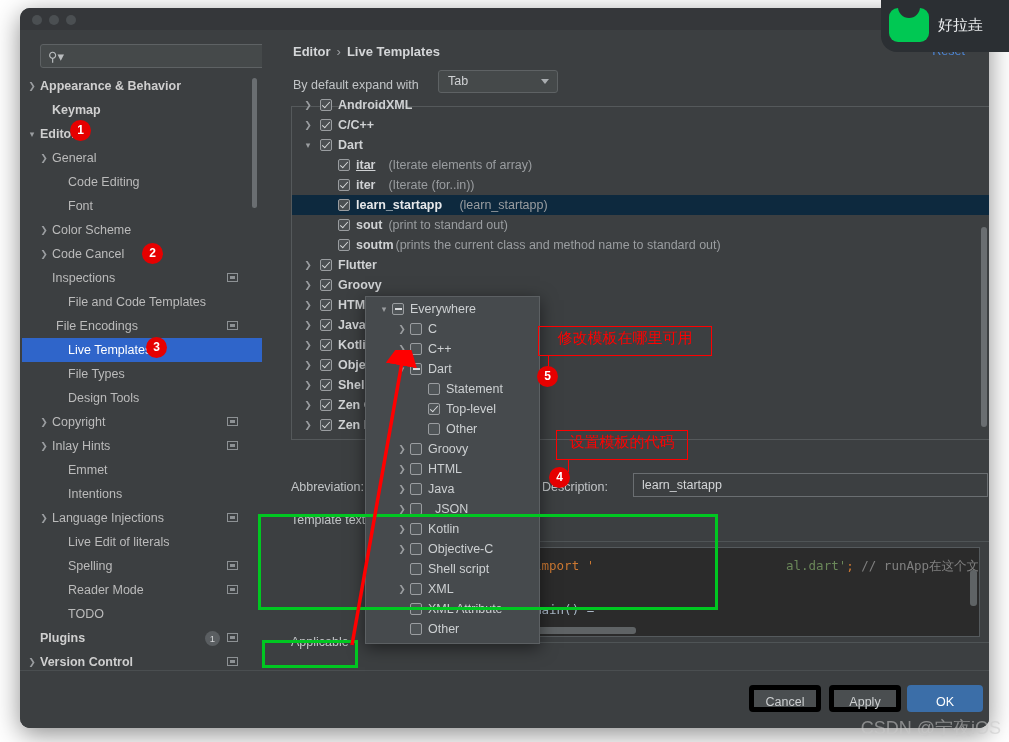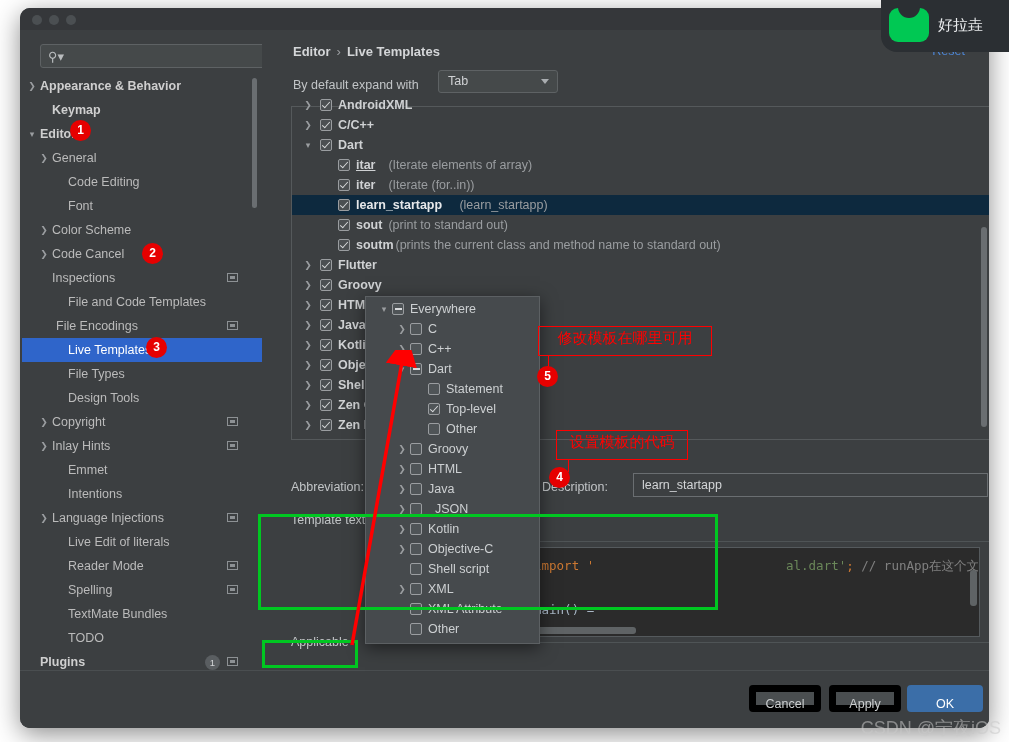--- a/index.html
+++ b/index.html
@@ -302,21 +302,21 @@
     border-top: 1px solid #4a4e50;
     z-index: 30;
   }
   .fbtn {
     position: absolute; top: 14px;
     height: 27px; line-height: 25px;
     border-radius: 4px;
     font-size: 12.5px;
     text-align: center;
     background: #4a4e50;
-    border: 7px solid #000000;
+    border: 5px solid #000000;
     color: #cbcecf;
   }
   #btn-cancel { right: 168px; width: 72px; }
   #btn-apply  { right: 88px;  width: 72px; }
   #btn-ok     { right: 6px;   width: 76px;
                 background: #3b6ea8; border-color: #3b6ea8; color: #ffffff; }
 
   
   .annot-box {
     position: absolute;
@@ -473,29 +473,26 @@
           </div>
           <div class="trow">
             <span class="arr" style="left: 16px;">❯</span>
             <span class="lbl" style="left: 30px;">Language Injections</span>
             <span class="mini-ico"></span>
           </div>
           <div class="trow">
             <span class="lbl" style="left: 46px;">Live Edit of literals</span>
           </div>
           <div class="trow">
+            <span class="lbl" style="left: 46px;">Spelling</span>
+            <span class="mini-ico"></span>
+          </div>
+          <div class="trow">
             <span class="lbl" style="left: 46px;">Reader Mode</span>
             <span class="mini-ico"></span>
-          </div>
-          <div class="trow">
-            <span class="lbl" style="left: 46px;">Spelling</span>
-            <span class="mini-ico"></span>
-          </div>
-          <div class="trow">
-            <span class="lbl" style="left: 46px;">TextMate Bundles</span>
           </div>
           <div class="trow">
             <span class="lbl" style="left: 46px;">TODO</span>
           </div>
           <div class="trow bold">
             <span class="lbl" style="left: 18px;">Plugins</span>
             <span class="badge-count">1</span>
             <span class="mini-ico"></span>
           </div>
           <div class="trow bold">

